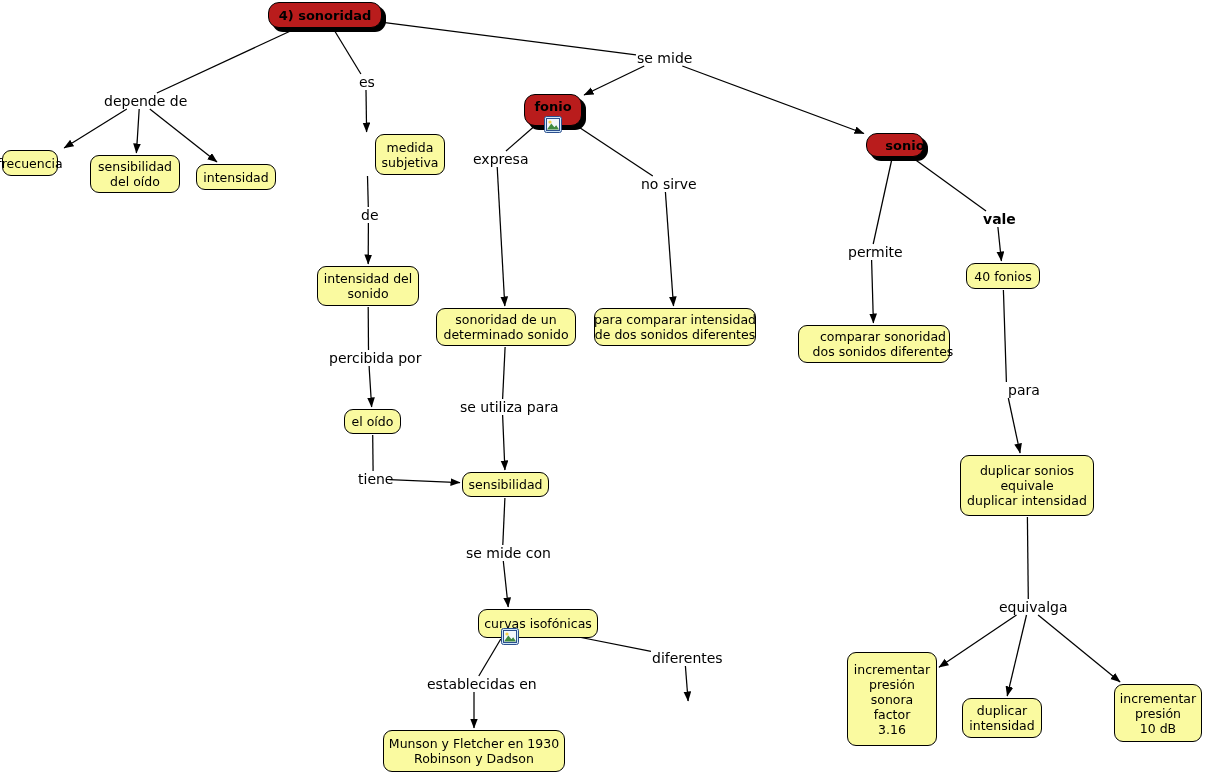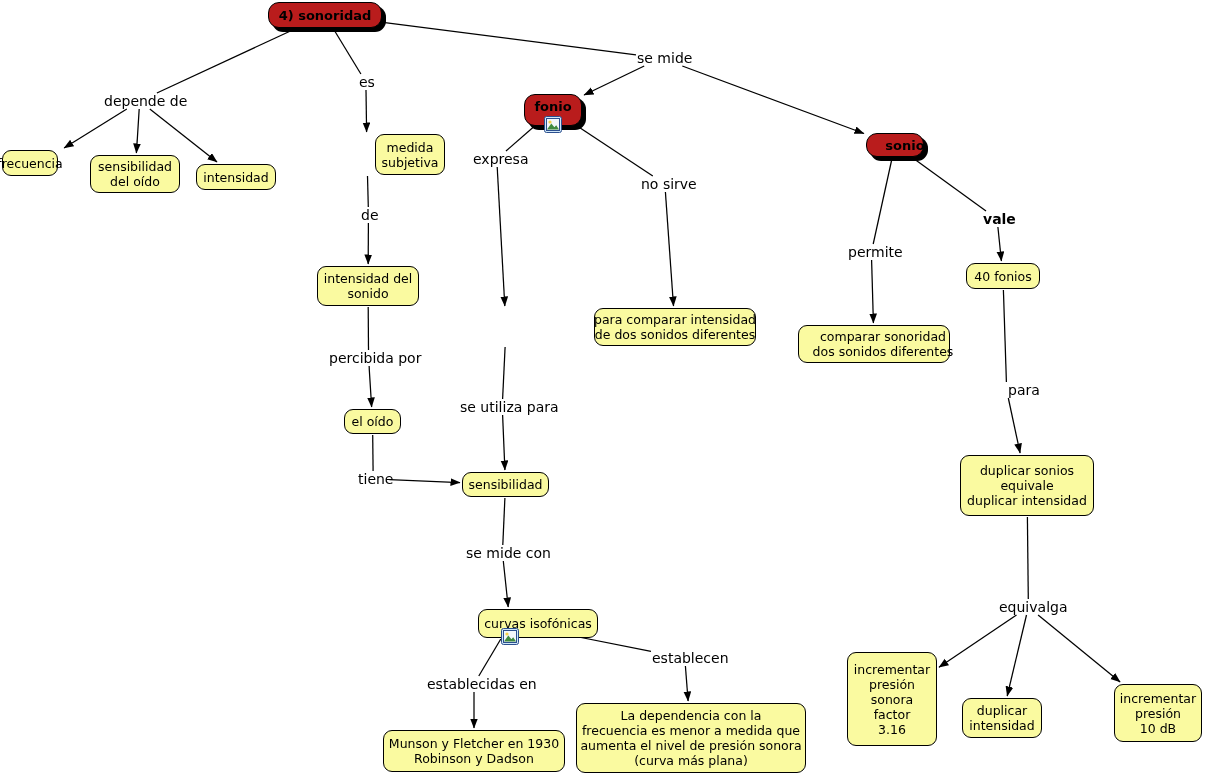--- a/index.html
+++ b/index.html
@@ -138,33 +138,31 @@
     <div class="img-badge" style="left: 501px; top: 628px;">
       <svg viewBox="0 0 18 17" width="18" height="17">
         <rect x="0.5" y="0.5" width="17" height="16" rx="2" fill="#cfe6f7" stroke="#2b4f8e"></rect>
         <rect x="2.5" y="2.5" width="13" height="12" fill="#f2f7fb" stroke="#2b4f8e"></rect>
         <circle cx="6" cy="6" r="1.6" fill="#f5d24b"></circle>
         <path d="M3 13.5 L7.3 7.6 L10.4 11.2 L12.2 9.2 L15 13.5 Z" fill="#3f8a3f"></path>
       </svg>
     </div>
     <div class="node" style="left: 383px; top: 730px; width: 182px; height: 42px;"><span>Munson y Fletcher en 1930
 Robinson y Dadson</span></div>
-    <div class="node" style="left: 576px; top: 703px; width: 230px; height: 70px;"><span>La dependencia con la
-frecuencia es menor a medida que
-aumenta el nivel de presión sonora
-(curva más plana)</span></div>
     <div class="node concept has-icon" style="left: 524px; top: 94px; width: 58px; height: 32px;"><span>fonio</span></div>
     <div class="img-badge" style="left: 544px; top: 116px;">
       <svg viewBox="0 0 18 17" width="18" height="17">
         <rect x="0.5" y="0.5" width="17" height="16" rx="2" fill="#cfe6f7" stroke="#2b4f8e"></rect>
         <rect x="2.5" y="2.5" width="13" height="12" fill="#f2f7fb" stroke="#2b4f8e"></rect>
         <circle cx="6" cy="6" r="1.6" fill="#f5d24b"></circle>
         <path d="M3 13.5 L7.3 7.6 L10.4 11.2 L12.2 9.2 L15 13.5 Z" fill="#3f8a3f"></path>
       </svg>
     </div>
+    <div class="node" style="left: 436px; top: 308px; width: 140px; height: 38px;"><span>sonoridad de un
+determinado sonido</span></div>
     <div class="node" style="left: 594px; top: 308px; width: 162px; height: 38px;"><span>para comparar intensidad
 de dos sonidos diferentes</span></div>
     <div class="node concept" style="left: 866px; top: 133px; width: 58px; height: 24px; padding-left: 26px;"><span>sonio</span></div>
     <div class="node" style="left: 798px; top: 325px; width: 152px; height: 38px; padding-left: 24px;"><span>comparar sonoridad
 dos sonidos diferentes</span></div>
     <div class="node" style="left: 966px; top: 263px; width: 74px; height: 26px;"><span>40 fonios</span></div>
     <div class="node" style="left: 960px; top: 455px; width: 134px; height: 61px;"><span>duplicar sonios
 equivale
 duplicar intensidad</span></div>
     <div class="node" style="left: 847px; top: 652px; width: 90px; height: 94px;"><span>incrementar
@@ -178,21 +176,21 @@
 presión
 10 dB</span></div>
     <div class="edge-label" style="left: 104px; top: 94px;">depende de</div>
     <div class="edge-label" style="left: 359px; top: 75px;">es</div>
     <div class="edge-label" style="left: 637px; top: 51px;">se mide</div>
     <div class="edge-label" style="left: 361px; top: 208px;">de</div>
     <div class="edge-label" style="left: 329px; top: 351px;">percibida por</div>
     <div class="edge-label" style="left: 358px; top: 472px;">tiene</div>
     <div class="edge-label" style="left: 466px; top: 546px;">se mide con</div>
     <div class="edge-label" style="left: 427px; top: 677px;">establecidas en</div>
-    <div class="edge-label" style="left: 652px; top: 651px;">establecen</div>
+    <div class="edge-label" style="left: 652px; top: 651px;">diferentes</div>
     <div class="edge-label" style="left: 473px; top: 152px;">expresa</div>
     <div class="edge-label" style="left: 641px; top: 177px;">no sirve</div>
     <div class="edge-label" style="left: 460px; top: 400px;">se utiliza para</div>
     <div class="edge-label" style="left: 848px; top: 245px;">permite</div>
     <div class="edge-label bold" style="left: 983px; top: 212px;">vale</div>
     <div class="edge-label" style="left: 993px; top: 383px; margin-left: 15px;">para</div>
     <div class="edge-label" style="left: 999px; top: 600px;">equivalga</div>
   </div>
 
 </body></html>

